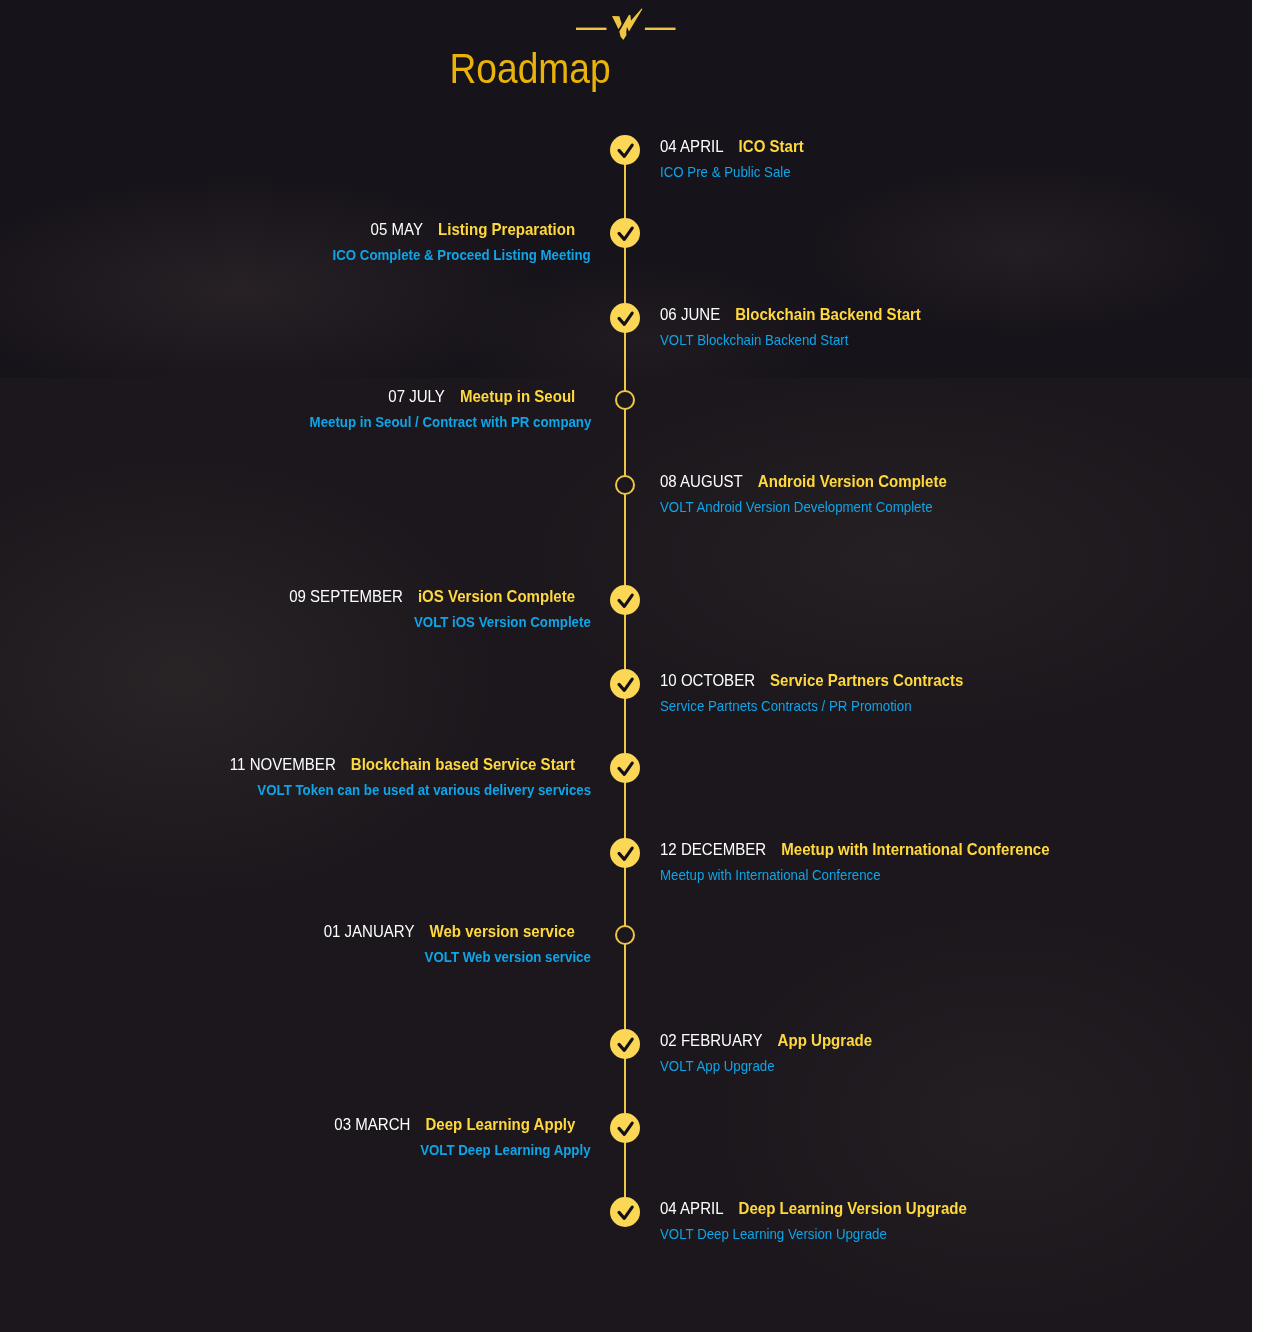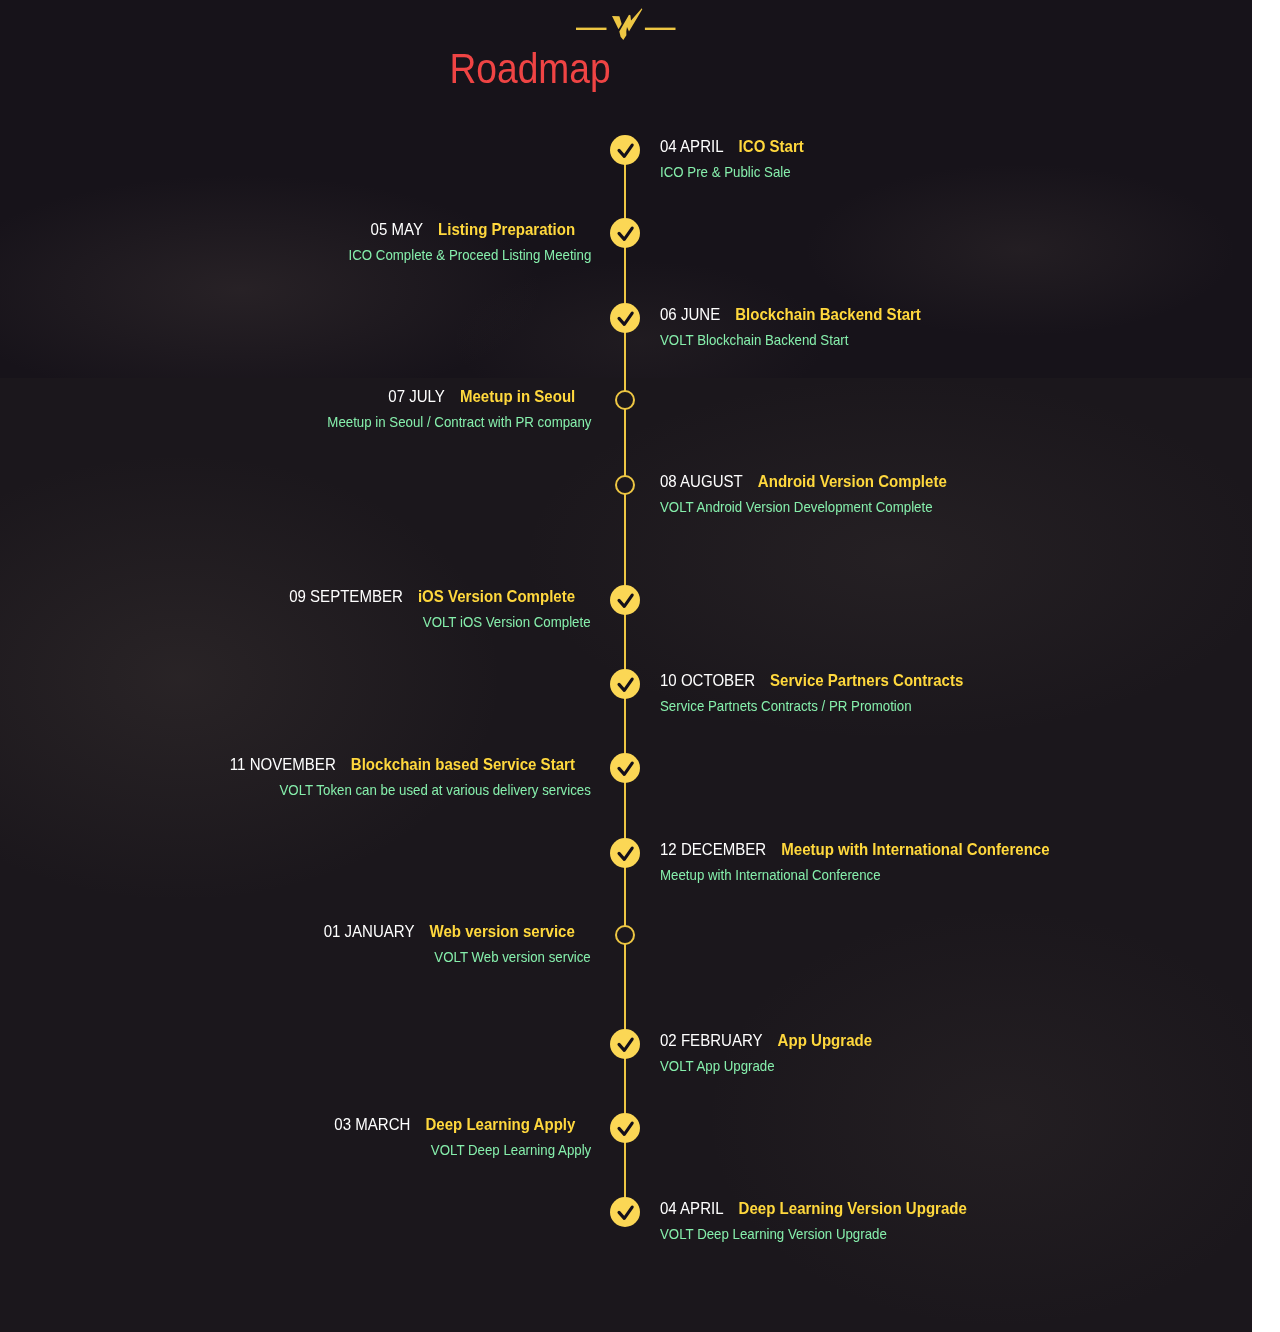--- a/index.html
+++ b/index.html
@@ -17,42 +17,42 @@
       #17131a;}
   .bg-b{position:absolute;left:0;top:378px;width:1252px;height:954px;background:
       radial-gradient(ellipse 460px 320px at 180px 300px, rgba(126,112,100,.14), rgba(0,0,0,0) 70%),
       radial-gradient(ellipse 540px 260px at 900px 180px, rgba(116,104,96,.11), rgba(0,0,0,0) 70%),
       radial-gradient(ellipse 420px 300px at 1000px 740px, rgba(110,98,90,.10), rgba(0,0,0,0) 70%),
       #1b171c;}
 
   .header{position:absolute;left:0;top:0;width:1252px;text-align:center;}
   .logo-wrap{position:absolute;left:0;top:0;width:1252px;height:48px;}
   .logo-wrap svg{position:absolute;left:574px;top:5px;}
-  .page-title{position:absolute;left:0;top:44px;width:1060px;color:#ef4444;font-size:42px;line-height:50px;font-weight:400;}
+  .page-title{position:absolute;left:0;top:44px;width:1060px;color:#eab308;font-size:42px;line-height:50px;font-weight:400;}
   .sx{display:inline-block;transform:scaleX(0.885);transform-origin:center;}
 
   .timeline{position:absolute;left:0;top:0;width:1252px;height:1016px;}
   .spine{position:absolute;left:624px;width:2px;background:#edc643;}
   .row{position:absolute;left:0;width:1252px;height:0;}
   .dot{position:absolute;left:610px;top:-15px;width:30px;height:30px;border-radius:50%;background:#fbd755;}
   .dot svg{position:absolute;left:0;top:0;}
   .dot.open{left:615px;top:-10px;width:20px;height:20px;background:#1b171c;border:2.2px solid #edc643;}
   .txt{position:absolute;}
   .txt.right{left:660px;text-align:left;}
   .txt.left{right:661px;text-align:right;}
   .t1{position:absolute;top:-14px;white-space:nowrap;font-size:17px;line-height:22px;}
   .txt.right .t1{left:0;}
   .txt.left .t1{right:16px;}
   .t1 .sx{transform-origin:left center;}
   .txt.left .t1 .sx{transform-origin:right center;}
   .date{color:#ffffff;font-weight:400;}
   .name{color:#ffd83d;font-weight:700;}
-  .t2{position:absolute;top:12px;white-space:nowrap;font-size:15px;line-height:20px;color:#86efac;}
+  .t2{position:absolute;top:12px;white-space:nowrap;font-size:15px;line-height:20px;color:#0ea5e9;}
   .txt.right .t2{left:0;}
-  .txt.left .t2{right:0;}
+  .txt.left .t2{right:0;font-weight:bold;}
   .t2 .sx{transform-origin:left center;}
   .txt.left .t2 .sx{transform-origin:right center;}
 </style>
 </head>
 <body>
 
 <div id="root">
   <div class="bg">
     <div class="bg-a"></div>
     <div class="bg-b"></div>

